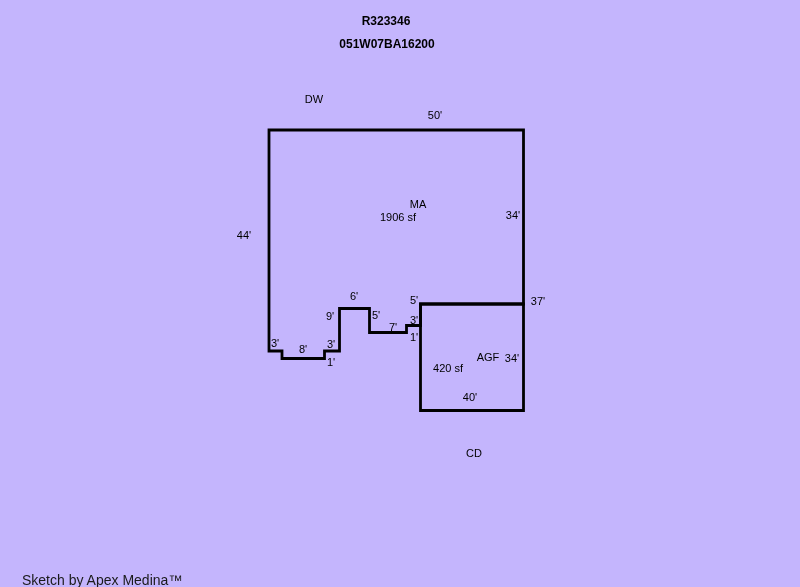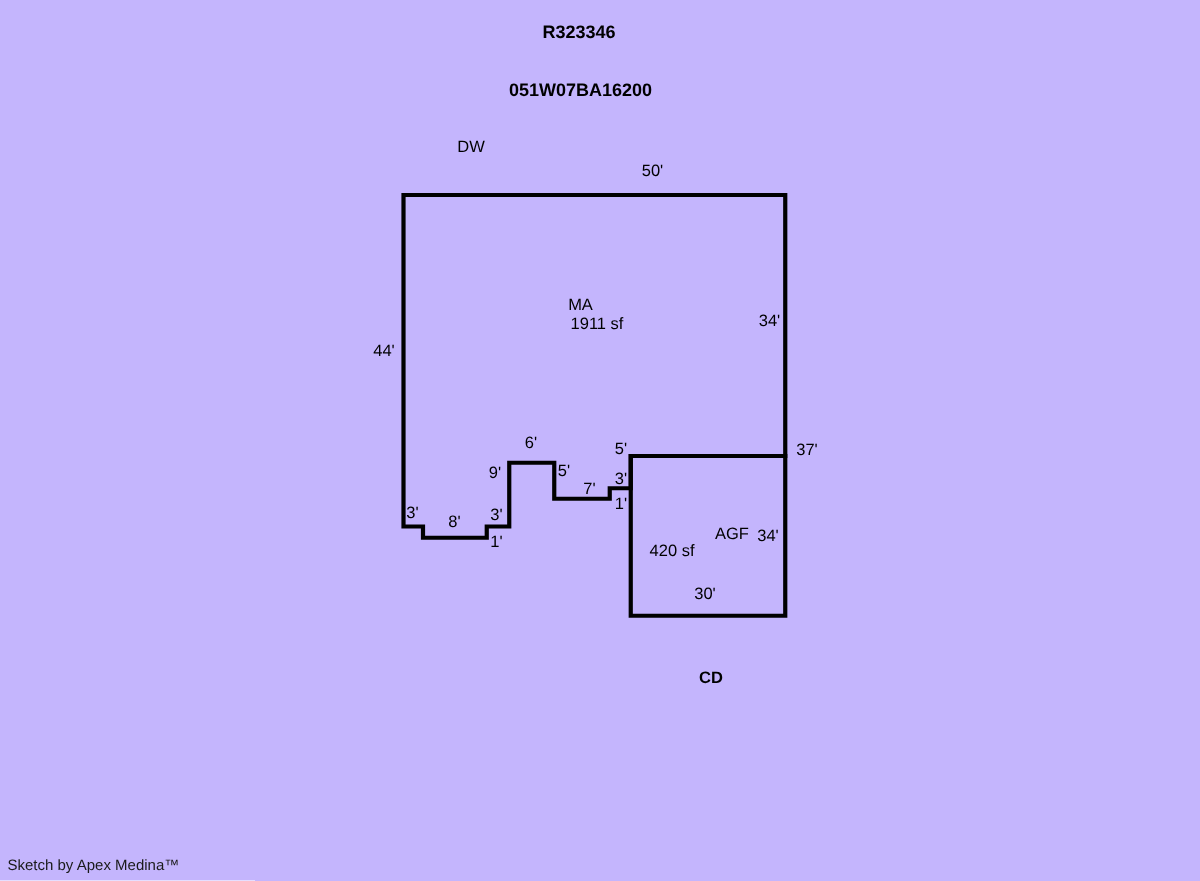--- a/index.html
+++ b/index.html
@@ -31,66 +31,66 @@
   .hdr {
     position: absolute;
     transform: translate(-50%, -50%);
     font-size: 12px;
     font-weight: bold;
     color: #000000;
     white-space: nowrap;
   }
   .footer {
     position: absolute;
-    left: 5px;
+    left: 22px;
     top: 572px;
-    font-size: 10px;
+    font-size: 14px;
     color: #1a1a1a;
     white-space: nowrap;
   }
 </style>
 </head>
 <body>
 
 <div class="canvas">
 
   <svg class="sketch-svg" width="800" height="587" viewBox="0 0 800 587">
 
     <path d="M 269 130 H 523.5 V 304 H 420.5 V 325.5 H 406.5 V 332.5 H 369.5 V 308.5 H 339.5 V 351 H 324.5 V 358.5 H 282 V 351 H 269 Z" fill="none" stroke="#000000" stroke-width="2.8" stroke-linejoin="miter"></path>
 
     <path d="M 420.5 304 H 523.5 V 410.5 H 420.5 Z" fill="none" stroke="#000000" stroke-width="2.8" stroke-linejoin="miter"></path>
   </svg>
 
   <div class="hdr" style="left:386px; top:21px;">R323346</div>
-  <div class="hdr" style="left:387px; top:60px;">051W07BA16200</div>
+  <div class="hdr" style="left:387px; top:44px;">051W07BA16200</div>
 
   <div class="lbl" style="left:314px; top:99px;text-align:center;">DW</div>
-  <div class="lbl" style="left:387px; top:204px;">MA</div>
-  <div class="lbl" style="left:398px; top:217px;">1911 sf</div>
+  <div class="lbl" style="left:418px; top:204px;">MA</div>
+  <div class="lbl" style="left:398px; top:217px;">1906 sf</div>
   <div class="lbl" style="left:488px; top:357px;">AGF</div>
   <div class="lbl" style="left:448px; top:368px;">420 sf</div>
-  <div class="lbl" style="left:474px; top:453px;font-weight:bold;">CD</div>
+  <div class="lbl" style="left:474px; top:453px;">CD</div>
 
   <div class="lbl" style="left:435px; top:115px;text-align:center;">50'</div>
-  <div class="lbl" style="left:256px; top:235px;">44'</div>
+  <div class="lbl" style="left:244px; top:235px;">44'</div>
   <div class="lbl" style="left:513px; top:215px;text-align:right;">34'</div>
   <div class="lbl" style="left:538px; top:301px;">37'</div>
 
   <div class="lbl" style="left:354px; top:296px;">6'</div>
   <div class="lbl" style="left:330px; top:316px;">9'</div>
   <div class="lbl" style="left:376px; top:315px;">5'</div>
 
   <div class="lbl" style="left:393px; top:327px;">7'</div>
   <div class="lbl" style="left:414px; top:320px;">3'</div>
   <div class="lbl" style="left:414px; top:337px;">1'</div>
   <div class="lbl" style="left:414px; top:300px;">5'</div>
 
   <div class="lbl" style="left:275px; top:343px;">3'</div>
   <div class="lbl" style="left:303px; top:349px;">8'</div>
   <div class="lbl" style="left:331px; top:344px;">3'</div>
   <div class="lbl" style="left:331px; top:362px;">1'</div>
 
   <div class="lbl" style="left:512px; top:358px;">34'</div>
-  <div class="lbl" style="left:470px; top:397px;">30'</div>
+  <div class="lbl" style="left:470px; top:397px;">40'</div>
 
   <div class="footer">Sketch by Apex Medina™</div>
 
 </div>
 
 </body></html>

